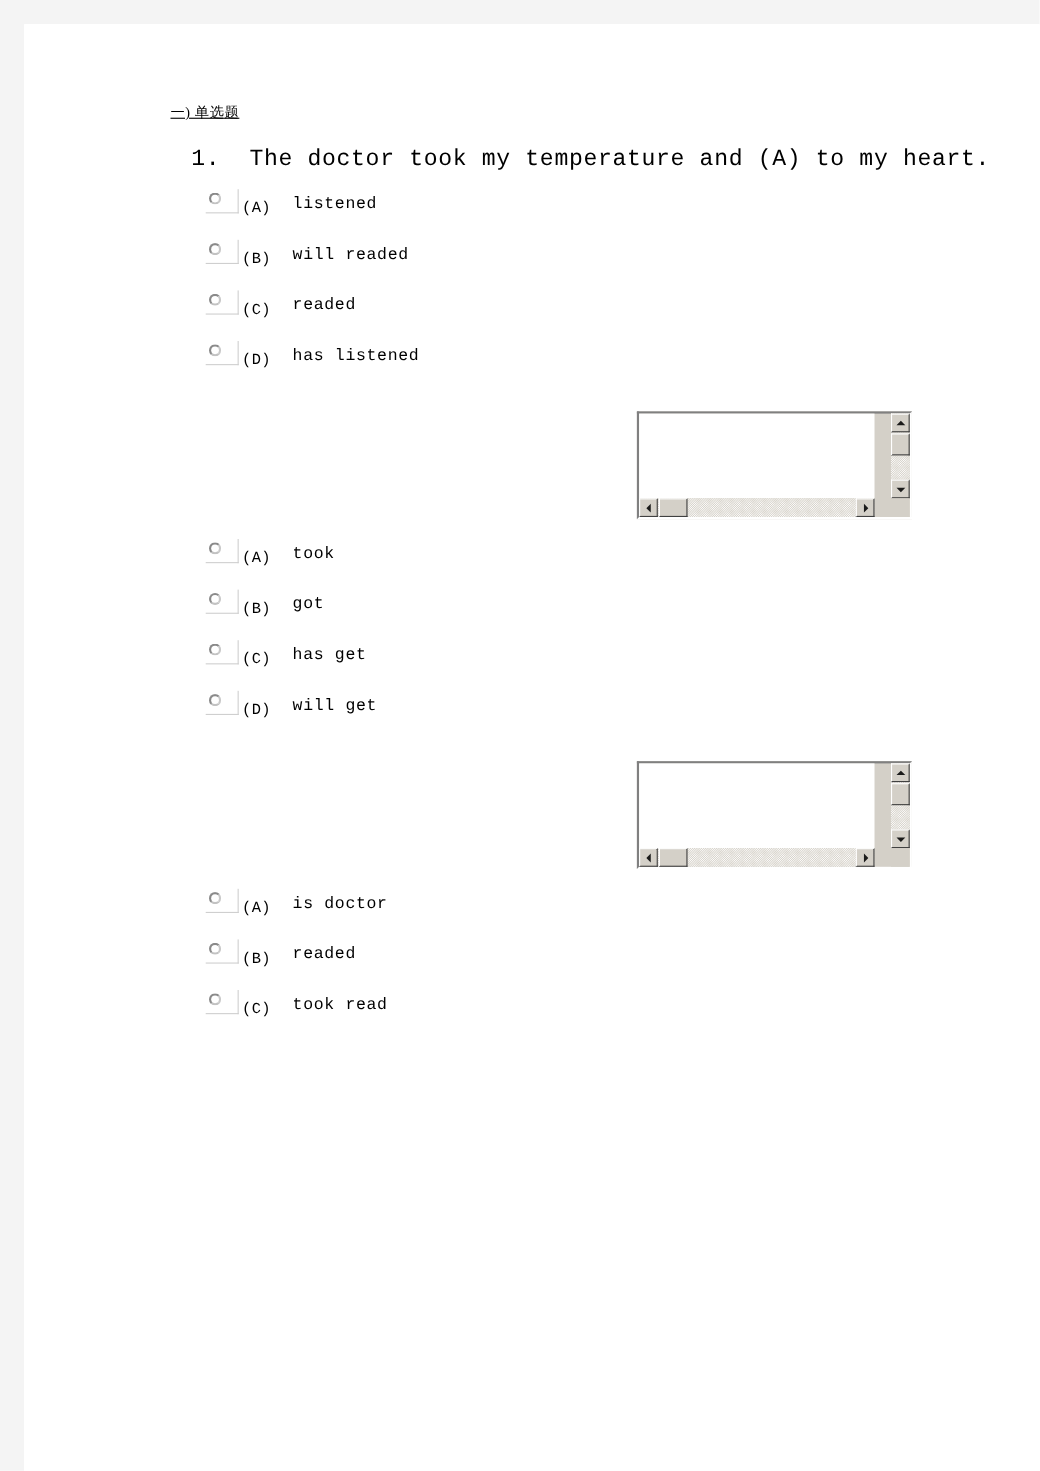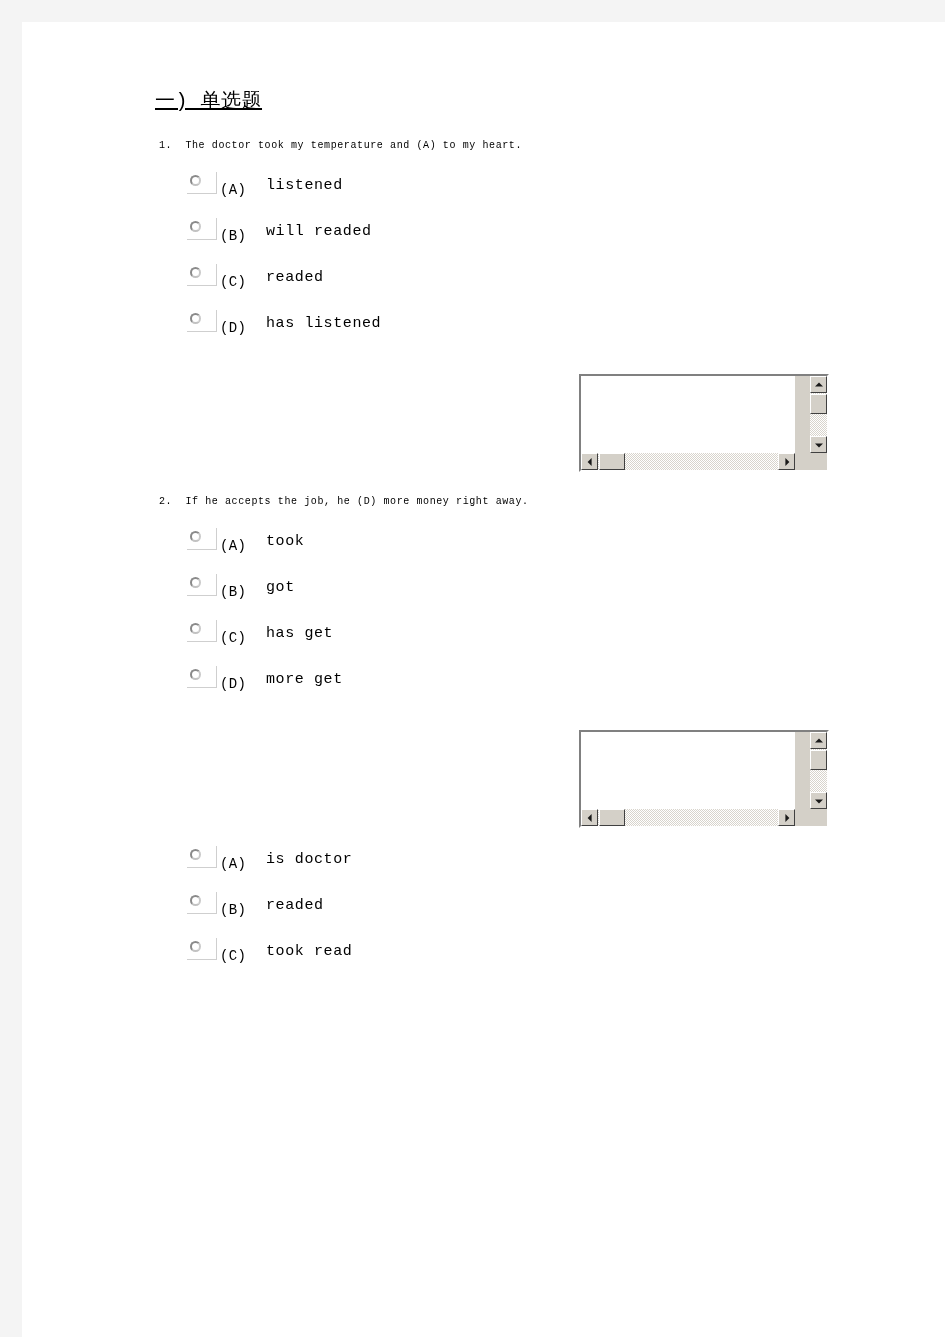--- a/index.html
+++ b/index.html
@@ -39,40 +39,41 @@
 
   .content {
     position: absolute;
     left: 133px;
     top: 70px;
     width: 760px;
   }
 
   
   .section-title {
-    font-family: Liberation Mono, monospace;
-    font-size: 20px;
+    font-family: Liberation Serif, serif;
+    font-size: 13px;
     color: #000;
     text-decoration: underline;
     line-height: 20px;
     margin: 0 0 22px 0;
     letter-spacing: 0.5px;
   }
 
   .question {
     margin: 0 0 10px 0;
   }
 
   .q-line {
-    font-size: 10px;
+    font-size: 21px;
     line-height: 24px;
     color: #000;
     white-space: pre;
     letter-spacing: 0.6px;
     margin: 0 0 0 4px;
+    text-align: center;
   }
 
   .options {
     margin: 14px 0 0 0;
   }
 
   .option-row {
     display: block;
     height: 46px;
     position: relative;
@@ -322,21 +323,20 @@
                 <span class="arrow arrow-right"></span>
               </div>
           </div>
 
           <div class="corner-box"></div>
         </div>
       </div>
     </div>
 
     <div class="question">
-      <div class="q-line"><span>2.</span>  <span>If he accepts the job, he (D) more money right away.</span></div>
 
       <div class="options">
 
         <div class="option-row">
           <span class="radio-box">
               <span class="radio-ring"></span>
             </span>
           <span class="opt-letter">(A)</span>
           <span class="opt-text">took</span>
         </div>
@@ -355,21 +355,21 @@
             </span>
           <span class="opt-letter">(C)</span>
           <span class="opt-text">has get</span>
         </div>
 
         <div class="option-row">
           <span class="radio-box">
               <span class="radio-ring"></span>
             </span>
           <span class="opt-letter">(D)</span>
-          <span class="opt-text">more get</span>
+          <span class="opt-text">will get</span>
         </div>
 
       </div>
 
       <div class="answer-box-wrap">
         <div class="answer-box">
           <div class="ta-field"></div>
 
           <div class="vscroll">
             <div class="sb-btn vbtn-up">

